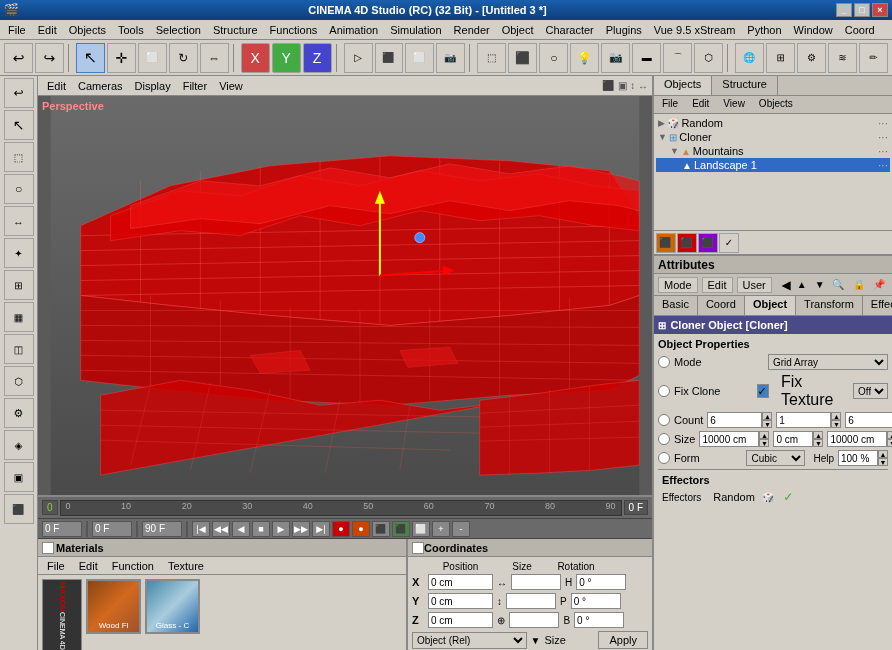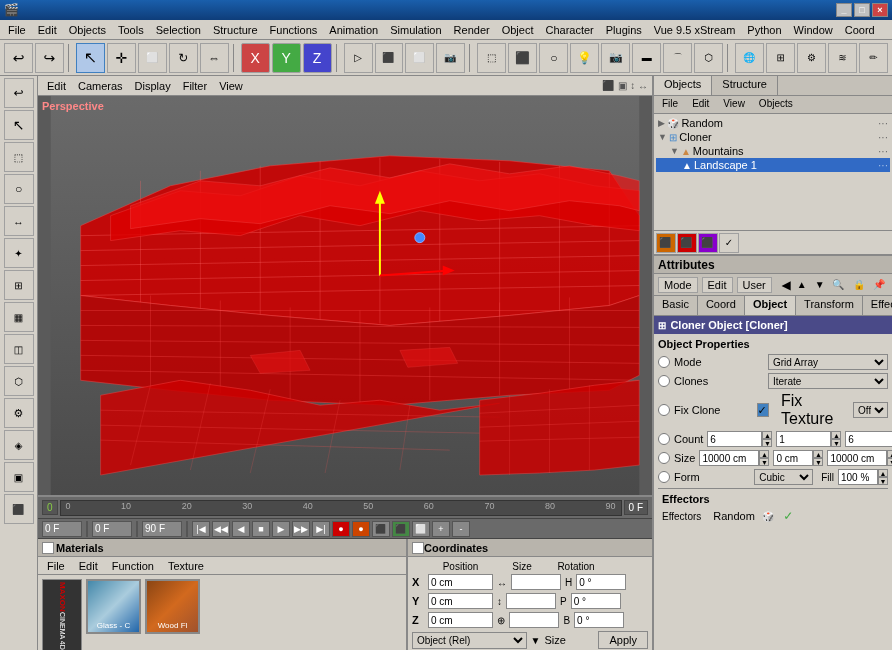--- a/index.html
+++ b/index.html
@@ -129,20 +129,21 @@
     .landscape-svg { width: 100%; height: 100%; }
     
     
     #maxon-area { padding: 4px; }
   </style>
 </head>
 <body>
 
 <div id="titlebar">
   <span style="font-size:12px;">🎬</span>
+  <span>CINEMA 4D Studio (RC) (32 Bit) - [Untitled 3 *]</span>
   <div id="titlebar-controls">
     <div class="title-btn">_</div>
     <div class="title-btn">□</div>
     <div class="title-btn" style="background:#cc4444;color:white;">×</div>
   </div>
 </div>
 
 <div id="menubar">
   <span class="menu-item">File</span>
   <span class="menu-item">Edit</span>
@@ -384,25 +385,25 @@
             <span class="vp-btn">File</span>
             <span class="vp-btn">Edit</span>
             <span class="vp-btn">Function</span>
             <span class="vp-btn">Texture</span>
           </div>
           <div id="materials-content">
             <div id="maxon-area" style="width:40px; display:flex; flex-direction:column; align-items:center; border:1px solid #888; background:#333; padding:2px;">
               <div style="color:#cc0000; font-weight:bold; font-size:8px; writing-mode:vertical-rl; text-orientation:mixed;">MAXON</div>
               <div style="color:white; font-size:7px; writing-mode:vertical-rl;">CINEMA 4D</div>
             </div>
+            <div class="material-swatch material-wood">
+              <span style="font-size:8px;">Wood Fl</span>
+            </div>
             <div class="material-swatch material-glass">
               <span style="font-size:8px;">Glass - C</span>
-            </div>
-            <div class="material-swatch material-wood">
-              <span style="font-size:8px;">Wood Fl</span>
             </div>
           </div>
         </div>
 
         <div id="coords-panel">
           <div id="coords-header">
             <div class="mat-checkbox"></div>
             <span style="font-size:11px; font-weight:bold;">Coordinates</span>
           </div>
           <div id="coords-content">
@@ -537,28 +538,20 @@
         <div class="attr-row">
           <input type="radio" class="attr-radio" style="">
           <span class="attr-label">Mode</span>
           <select class="attr-dropdown">
             <option>Grid Array</option>
             <option>Linear</option>
             <option>Radial</option>
           </select>
         </div>
 
-        <div class="attr-row">
-          <input type="radio" class="attr-radio" style="">
-          <span class="attr-label">Clones</span>
-          <select class="attr-dropdown">
-            <option>Iterate</option>
-            <option>Random</option>
-          </select>
-        </div>
 
         <div class="attr-row">
           <input type="radio" class="attr-radio" style="">
           <span class="attr-label">Fix Clone</span>
           <div class="attr-check checked">✓</div>
           <span style="font-size:16px; margin-left:8px;">Fix Texture</span>
           <select class="attr-dropdown" style="width:35px;">
             <option>Off</option>
             <option>On</option>
           </select>
@@ -615,21 +608,21 @@
         </div>
 
         <div class="attr-row">
           <input type="radio" class="attr-radio" style="">
           <span class="attr-label">Form</span>
           <select class="attr-dropdown">
             <option>Cubic</option>
             <option>Sphere</option>
             <option>Cylinder</option>
           </select>
-          <span style="font-size:10px; margin-left:4px;">Fill</span>
+          <span style="font-size:10px; margin-left:4px;">Help</span>
           <div class="attr-spinner">
             <input class="spinner-val" style="width: 40px;" value="100 %">
             <div class="spinner-arrows">
               <div class="spinner-up">▲</div>
               <div class="spinner-down">▼</div>
             </div>
           </div>
         </div>
 
         <div id="effectors-section">

